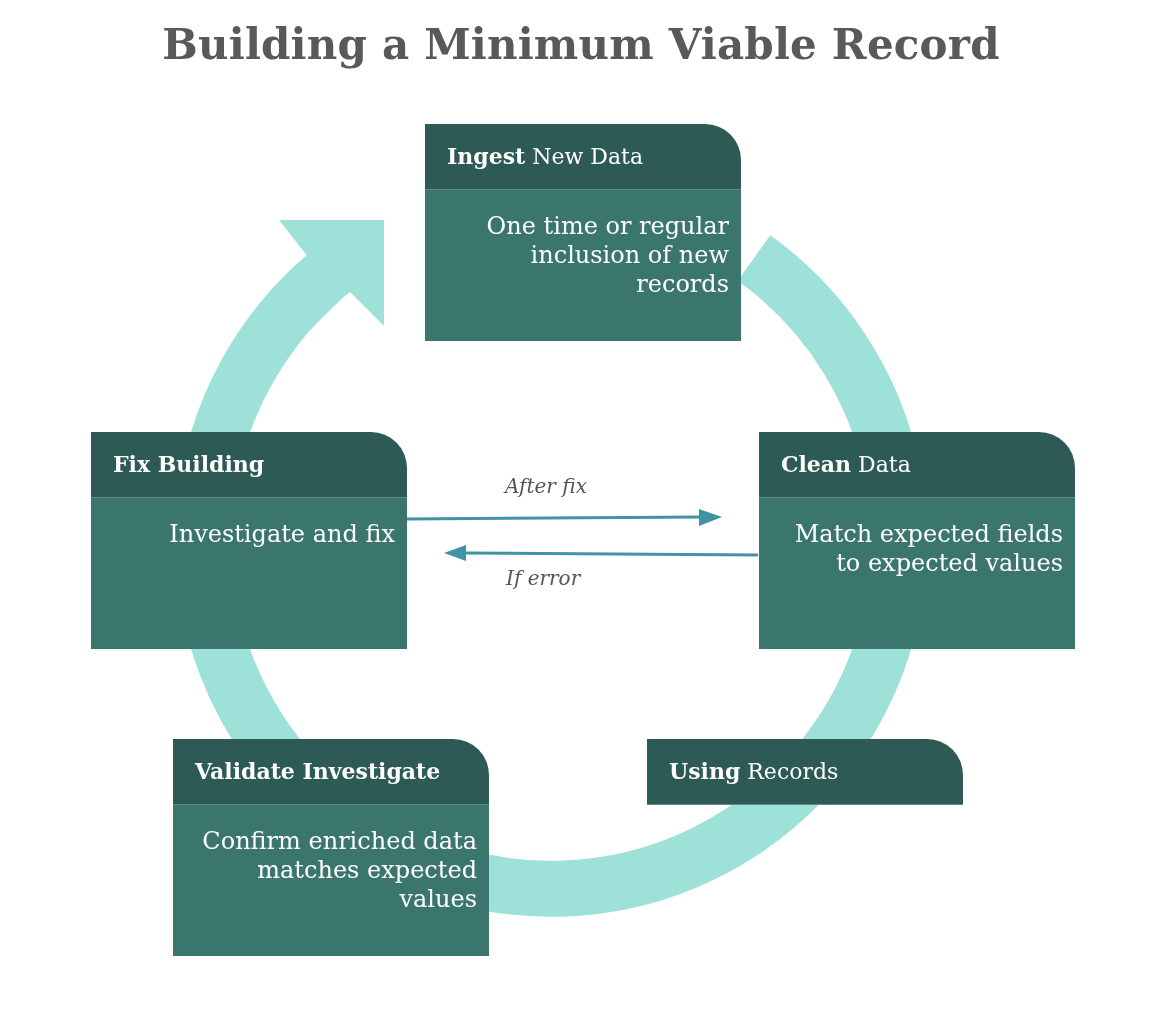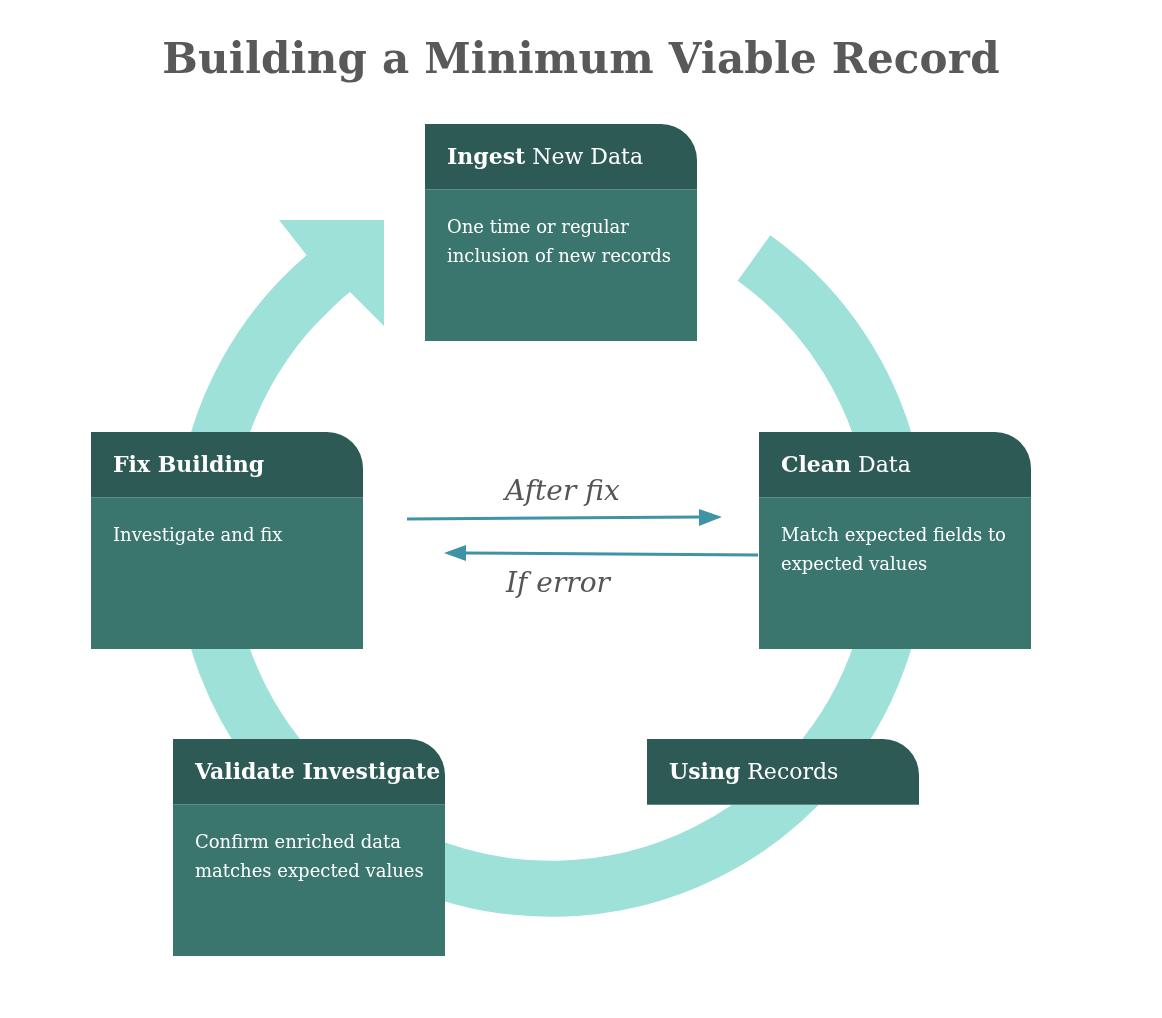--- a/index.html
+++ b/index.html
@@ -1,31 +1,31 @@
 <!DOCTYPE html>
 <html><head>
   <meta charset="utf-8">
   <style>
     html, body { margin: 0; padding: 0; background: #ffffff; }
     body { width: 1162px; height: 1018px; position: relative; overflow: hidden;
            font-family: "DejaVu Serif", "Liberation Serif", serif; }
-    .title { position: absolute; left: 0; top: 34px; width: 1162px; text-align: center;
+    .title { position: absolute; left: 0; top: 20px; width: 1162px; text-align: center;
              font-size: 42px; font-weight: bold; color: #595959; letter-spacing: 0.2px; }
     svg.bg { position: absolute; left: 0; top: 0; }
-    .card { position: absolute; width: 272px; height: 217px; }
+    .card { position: absolute; width: 316px; height: 217px; text-align: right; }
     .card .head { position: absolute; left: 0; top: 0; width: 100%; height: 66px;
                   background: #2d5a54; border-top-right-radius: 36px;
                   border-bottom: 1px solid #5f8c85; box-sizing: border-box; }
     .card .head span { position: absolute; left: 22px; top: 19px; font-size: 22px; color: #ffffff; white-space: nowrap; }
     .card .head b { font-weight: bold; }
     .card .body { position: absolute; left: 0; top: 66px; width: 100%; height: 151px;
                   background: #3a766d; }
     .card .body span { position: absolute; left: 22px; top: 22px; right: 12px;
-                       font-size: 18px; line-height: 29px; color: #ffffff; }
-    .lbl { position: absolute; font-style: italic; font-size: 28px; color: #555555; }
+                       font-size: 24px; line-height: 29px; color: #ffffff; }
+    .lbl { position: absolute; font-style: italic; font-size: 20px; color: #555555; }
   </style>
 </head>
 <body>
 
 <div class="title">Building a Minimum Viable Record</div>
 
 <svg class="bg" width="1162" height="1018" viewBox="0 0 1162 1018">
 
   <path d="M 754 258 A 348 348 0 1 1 335 268" fill="none" stroke="#9de1d9" stroke-width="56"></path>
 

